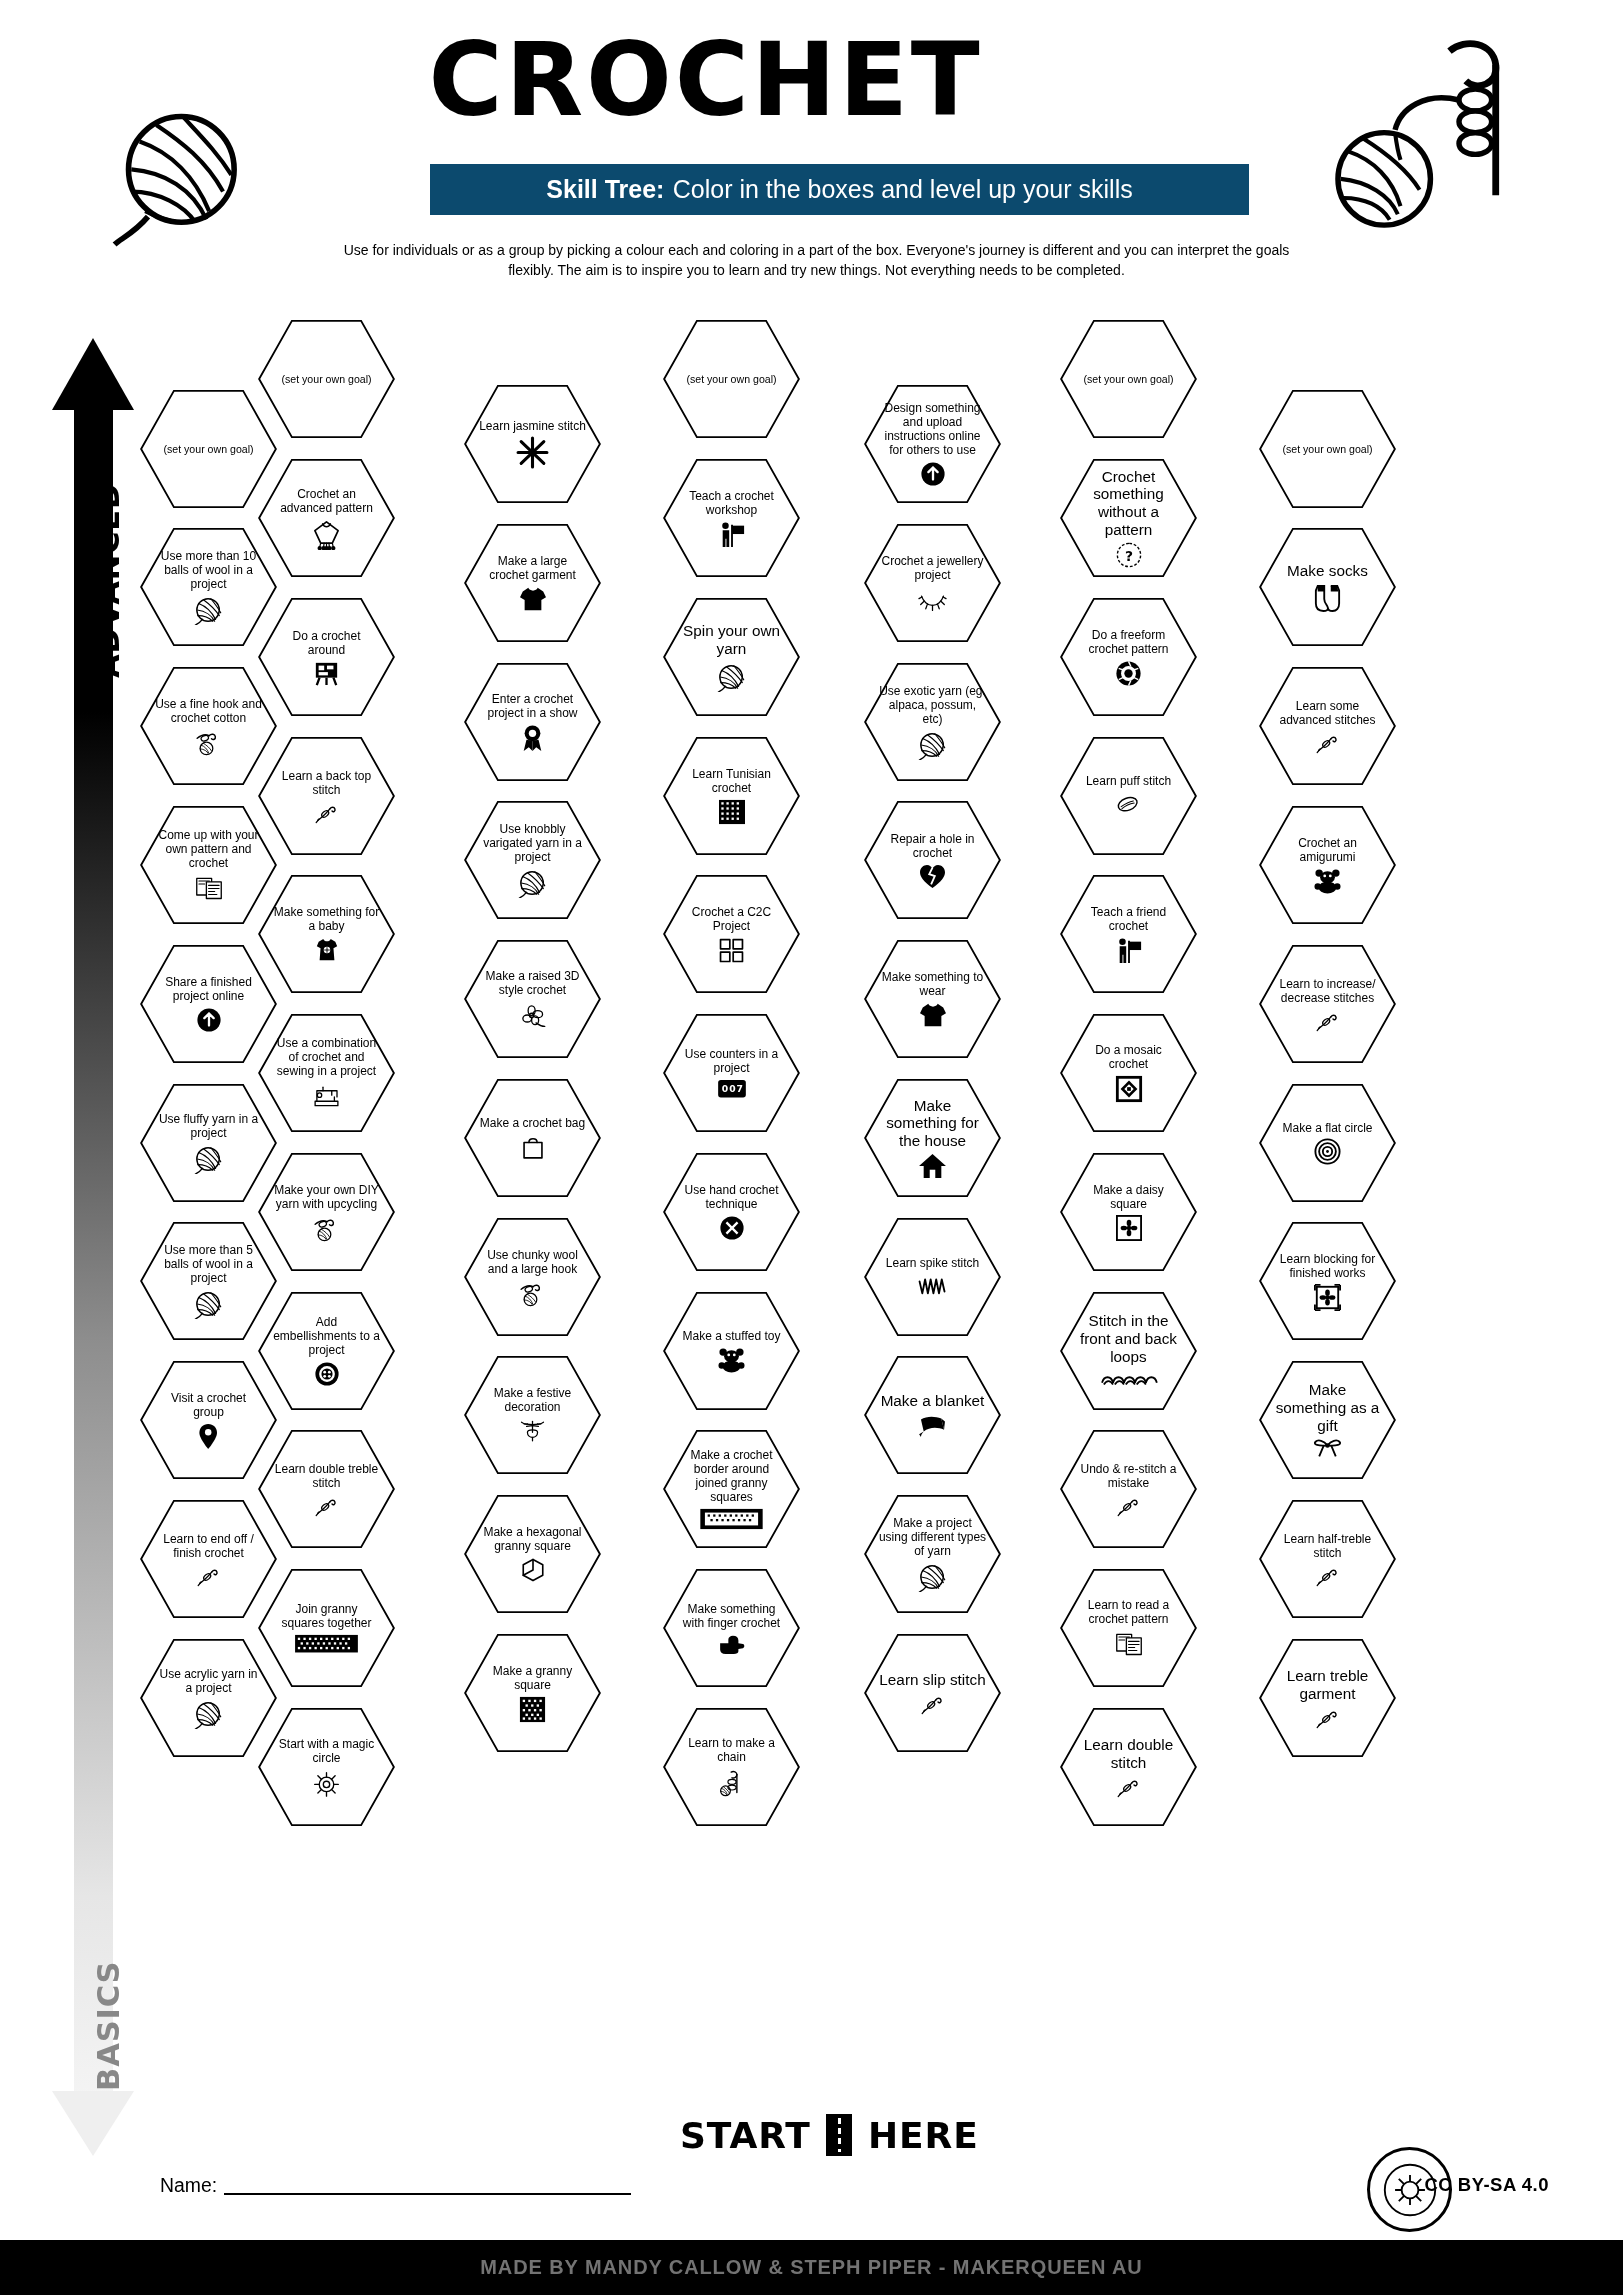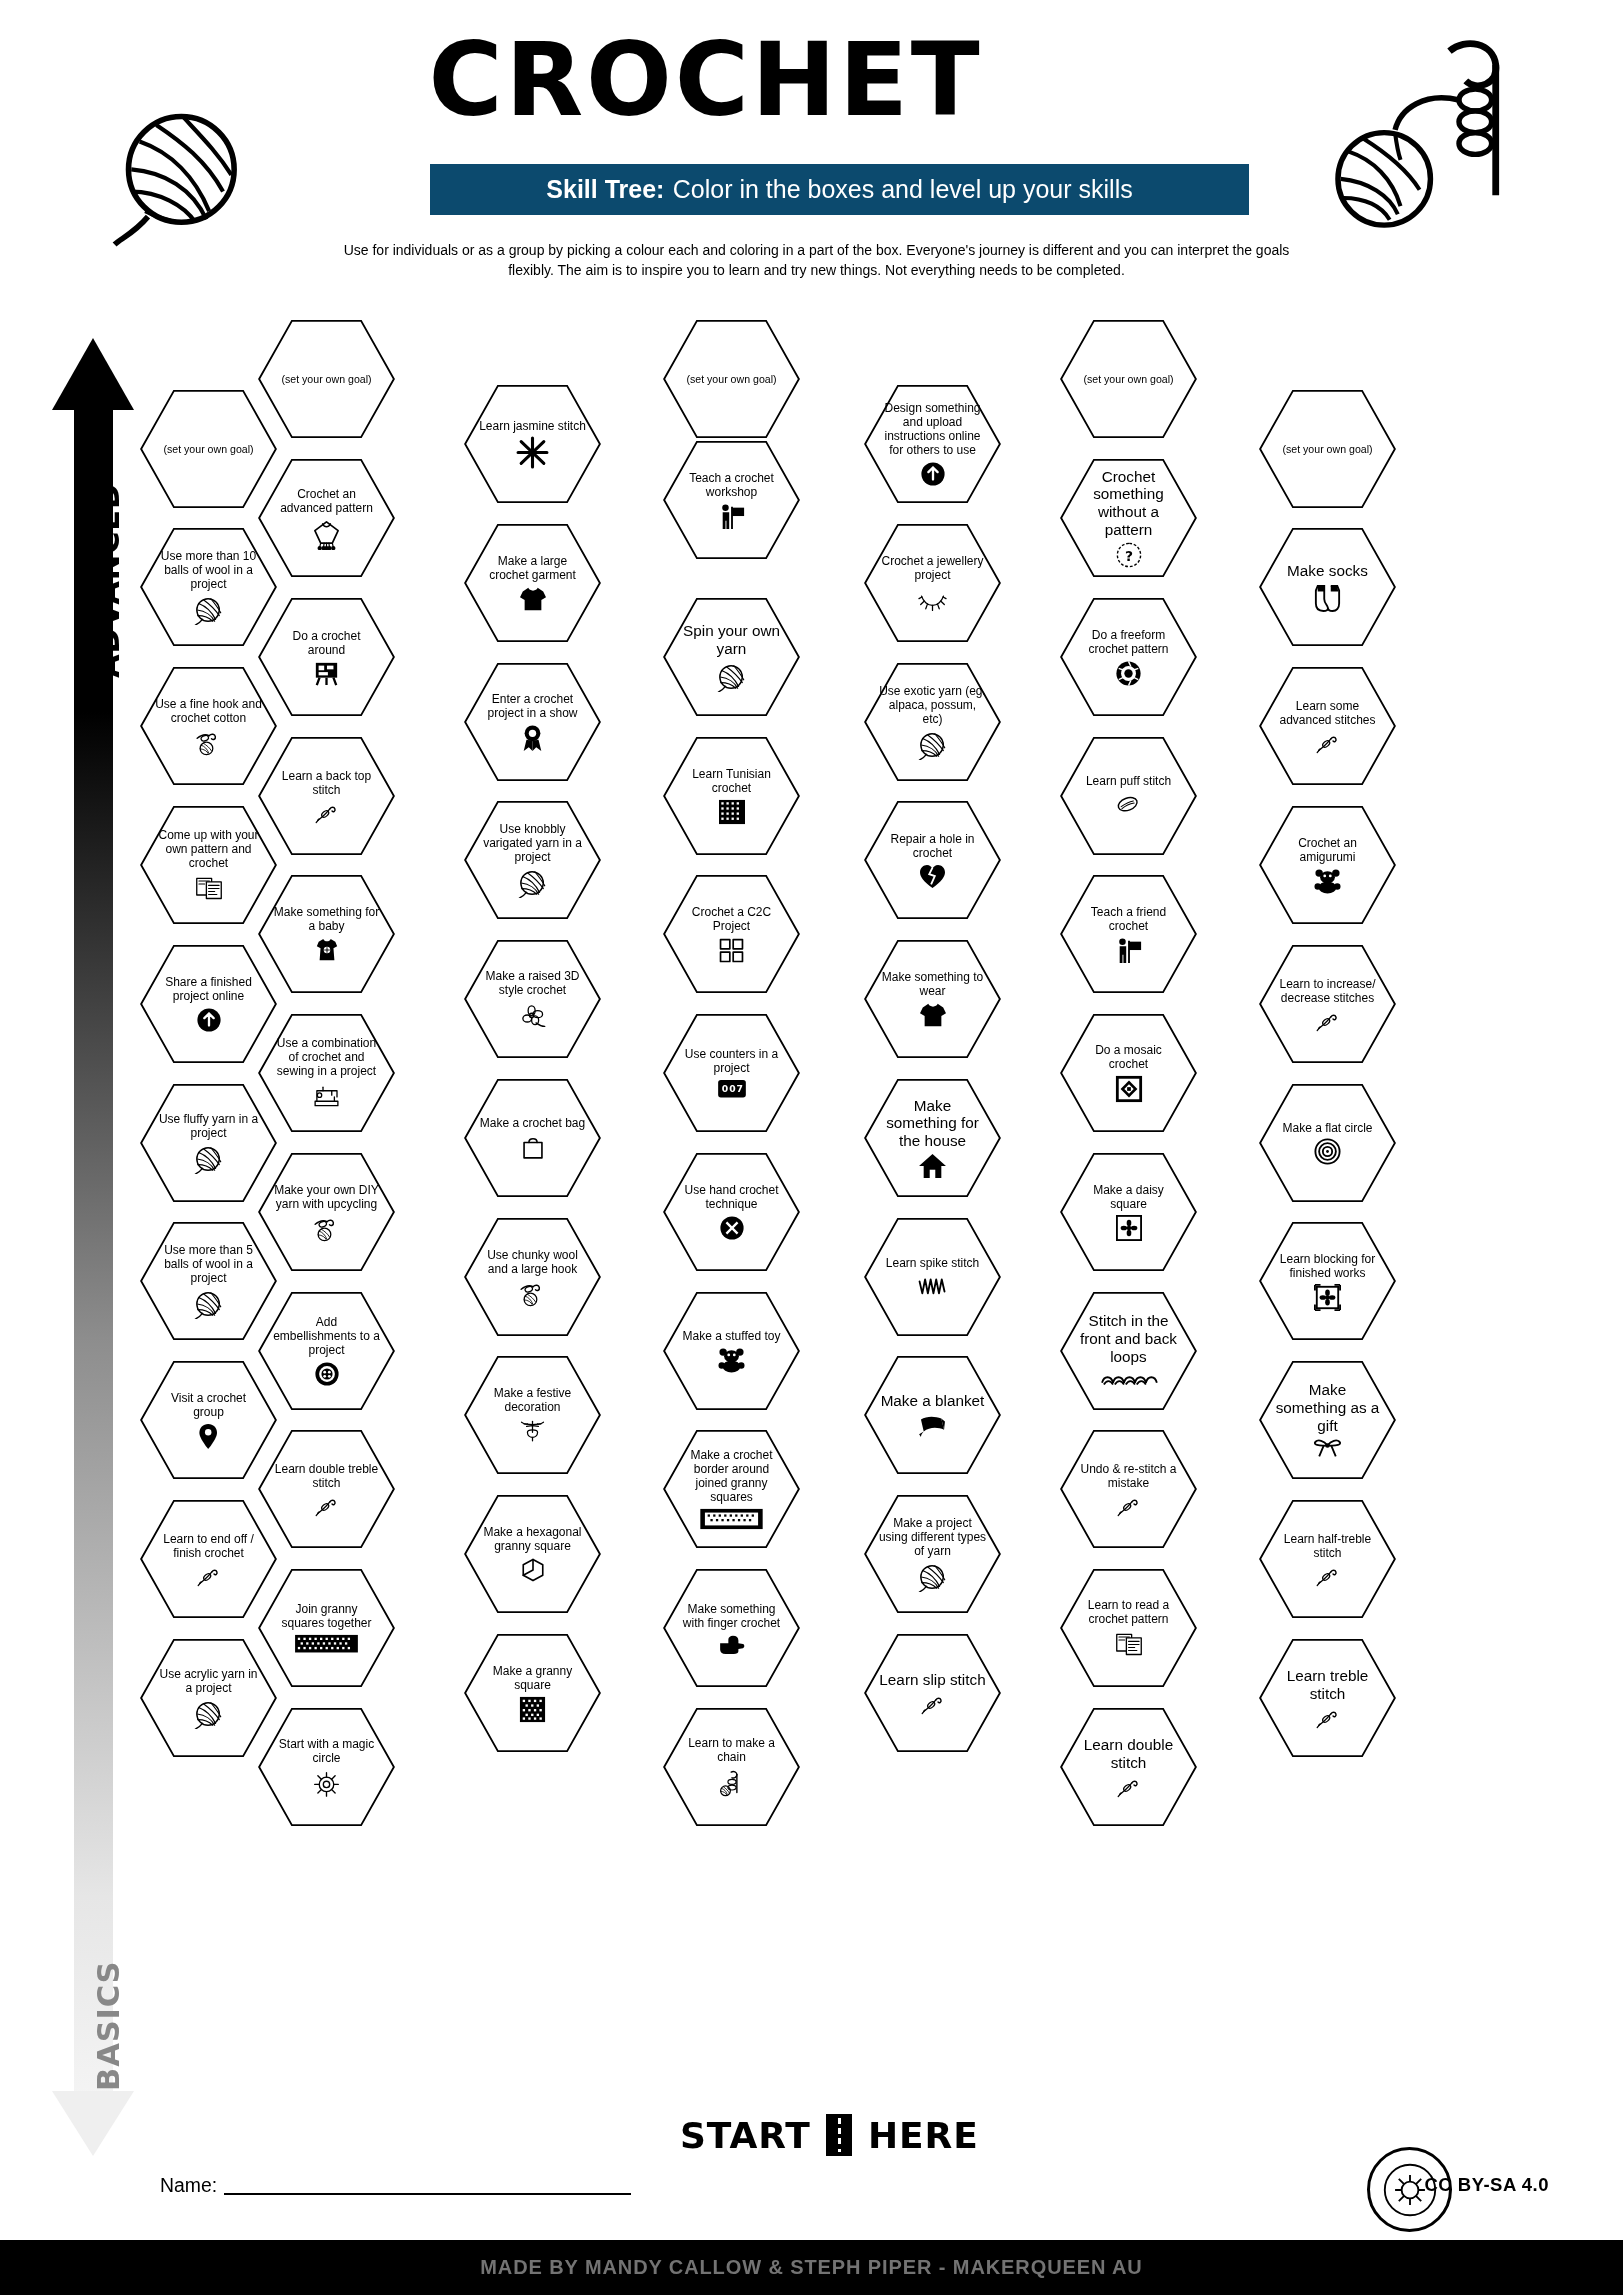--- a/index.html
+++ b/index.html
@@ -725,21 +725,21 @@
         </div>
       </div>
       <div class="hex" style="left: 662px; top: 319px;">
         <svg viewBox="0 0 300 260">
           <path d="M75 4 L225 4 L296 130 L225 256 L75 256 L4 130 Z" fill="#ffffff" stroke="#000000" stroke-width="4"></path>
         </svg>
         <div class="content">
           <div class="goal">(set your own goal)</div>
         </div>
       </div>
-      <div class="hex" style="left: 662px; top: 440px;">
+      <div class="hex" style="left: 662px; top: 458px;">
         <svg viewBox="0 0 300 260">
           <path d="M75 4 L225 4 L296 130 L225 256 L75 256 L4 130 Z" fill="#ffffff" stroke="#000000" stroke-width="4"></path>
         </svg>
         <div class="content">
           <div class="label">Teach a crochet workshop</div>
           <div class="ic">
             <svg width="28" height="27" viewBox="0 0 60 58">
               <circle cx="16" cy="10" r="7" fill="#000"></circle>
               <path d="M10 20 L24 20 L24 56 L18 56 L18 38 L16 38 L16 56 L10 56 Z" fill="#000"></path>
               <path d="M30 8 L30 56" stroke="#000" stroke-width="4"></path>
@@ -1398,21 +1398,21 @@
               <path d="M10 50 C6 56 4 58 2 60" stroke-width="3.5"></path>
             </svg>
           </div>
         </div>
       </div>
       <div class="hex big" style="left: 1258px; top: 1638px;">
         <svg viewBox="0 0 300 260">
           <path d="M75 4 L225 4 L296 130 L225 256 L75 256 L4 130 Z" fill="#ffffff" stroke="#000000" stroke-width="4"></path>
         </svg>
         <div class="content">
-          <div class="label">Learn treble stitch</div>
+          <div class="label">Learn treble garment</div>
           <div class="ic">
             <svg width="30" height="23" viewBox="0 0 64 64" fill="none" stroke="#000" stroke-width="4" stroke-linecap="round" stroke-linejoin="round">
               <path d="M6 54 C18 46 30 34 40 22" stroke-width="4"></path>
               <path d="M40 22 C44 16 52 16 54 22 C56 28 50 32 46 28" stroke-width="4"></path>
               <ellipse cx="27" cy="36" rx="11" ry="7" stroke-width="3.5" transform="rotate(-40 27 36)"></ellipse>
               <path d="M10 50 C6 56 4 58 2 60" stroke-width="3.5"></path>
             </svg>
           </div>
         </div>
       </div>

